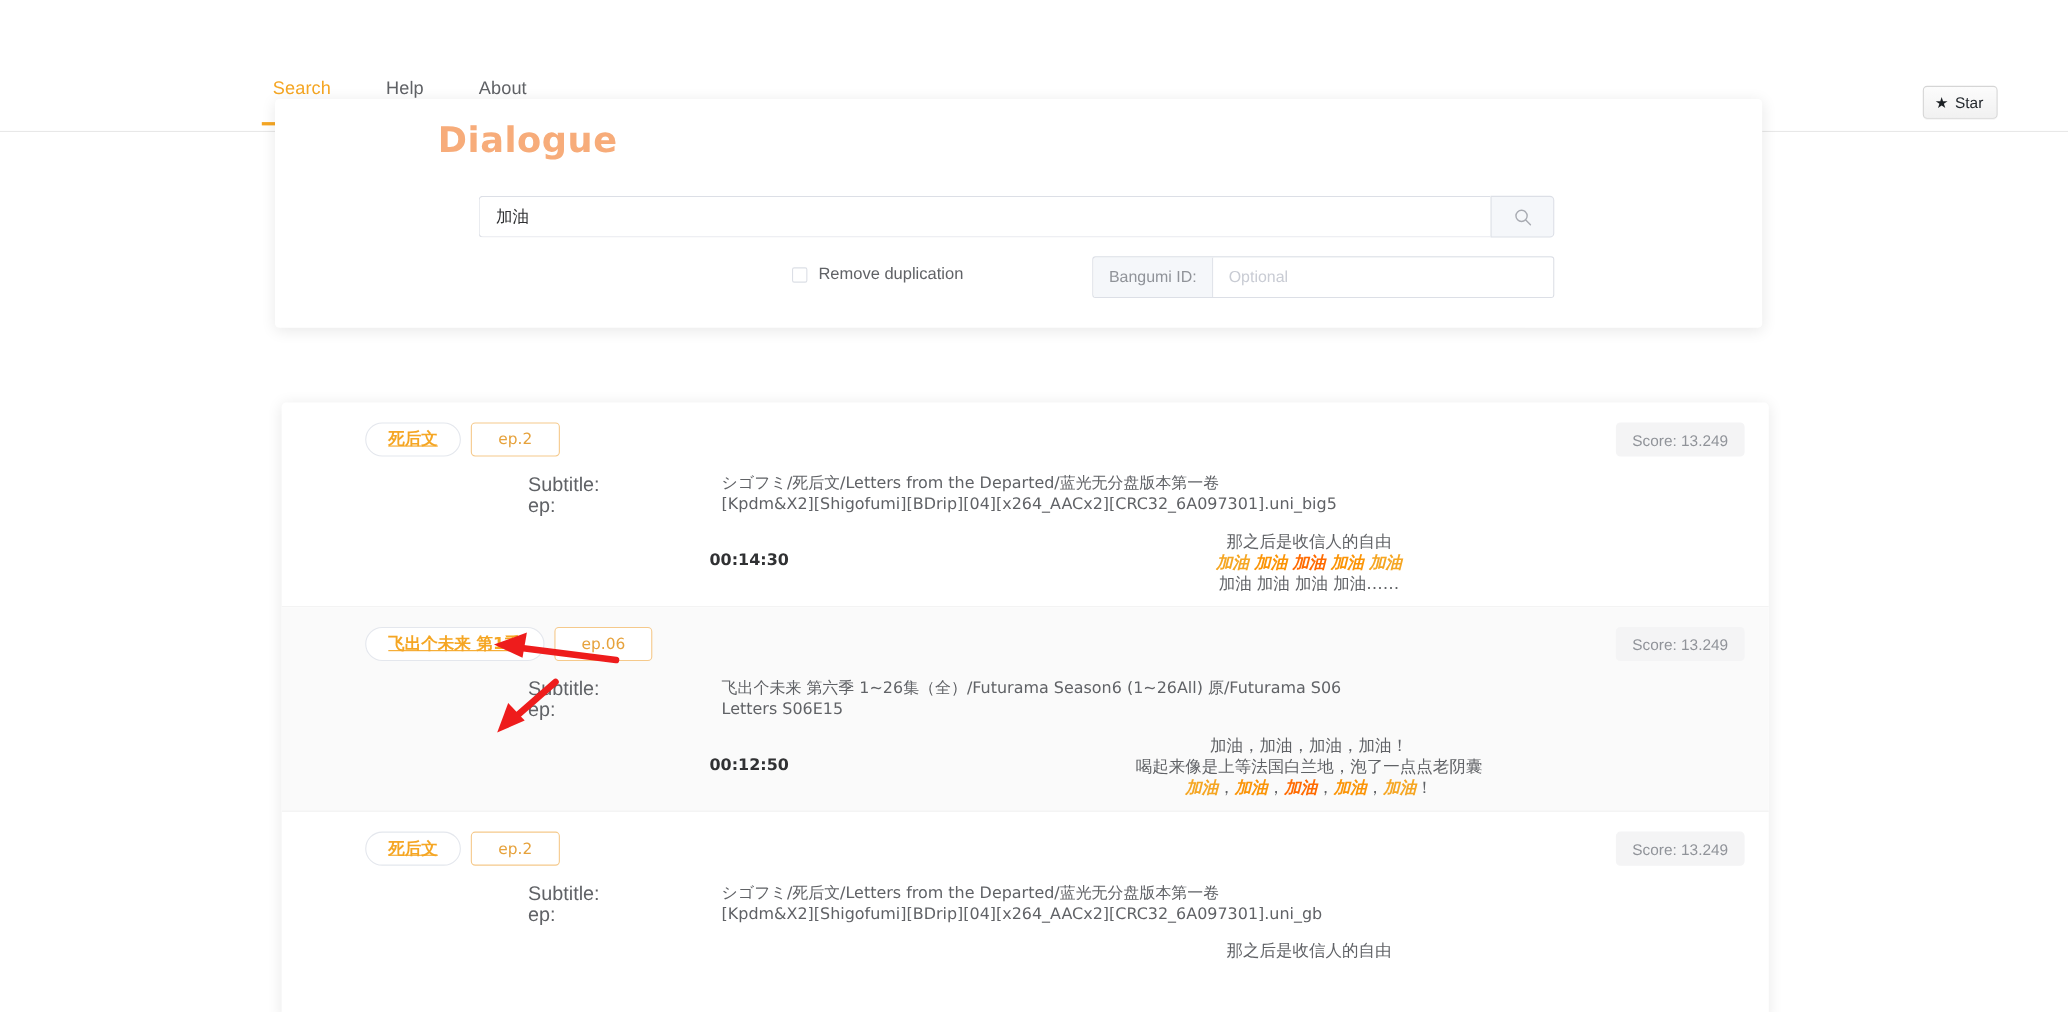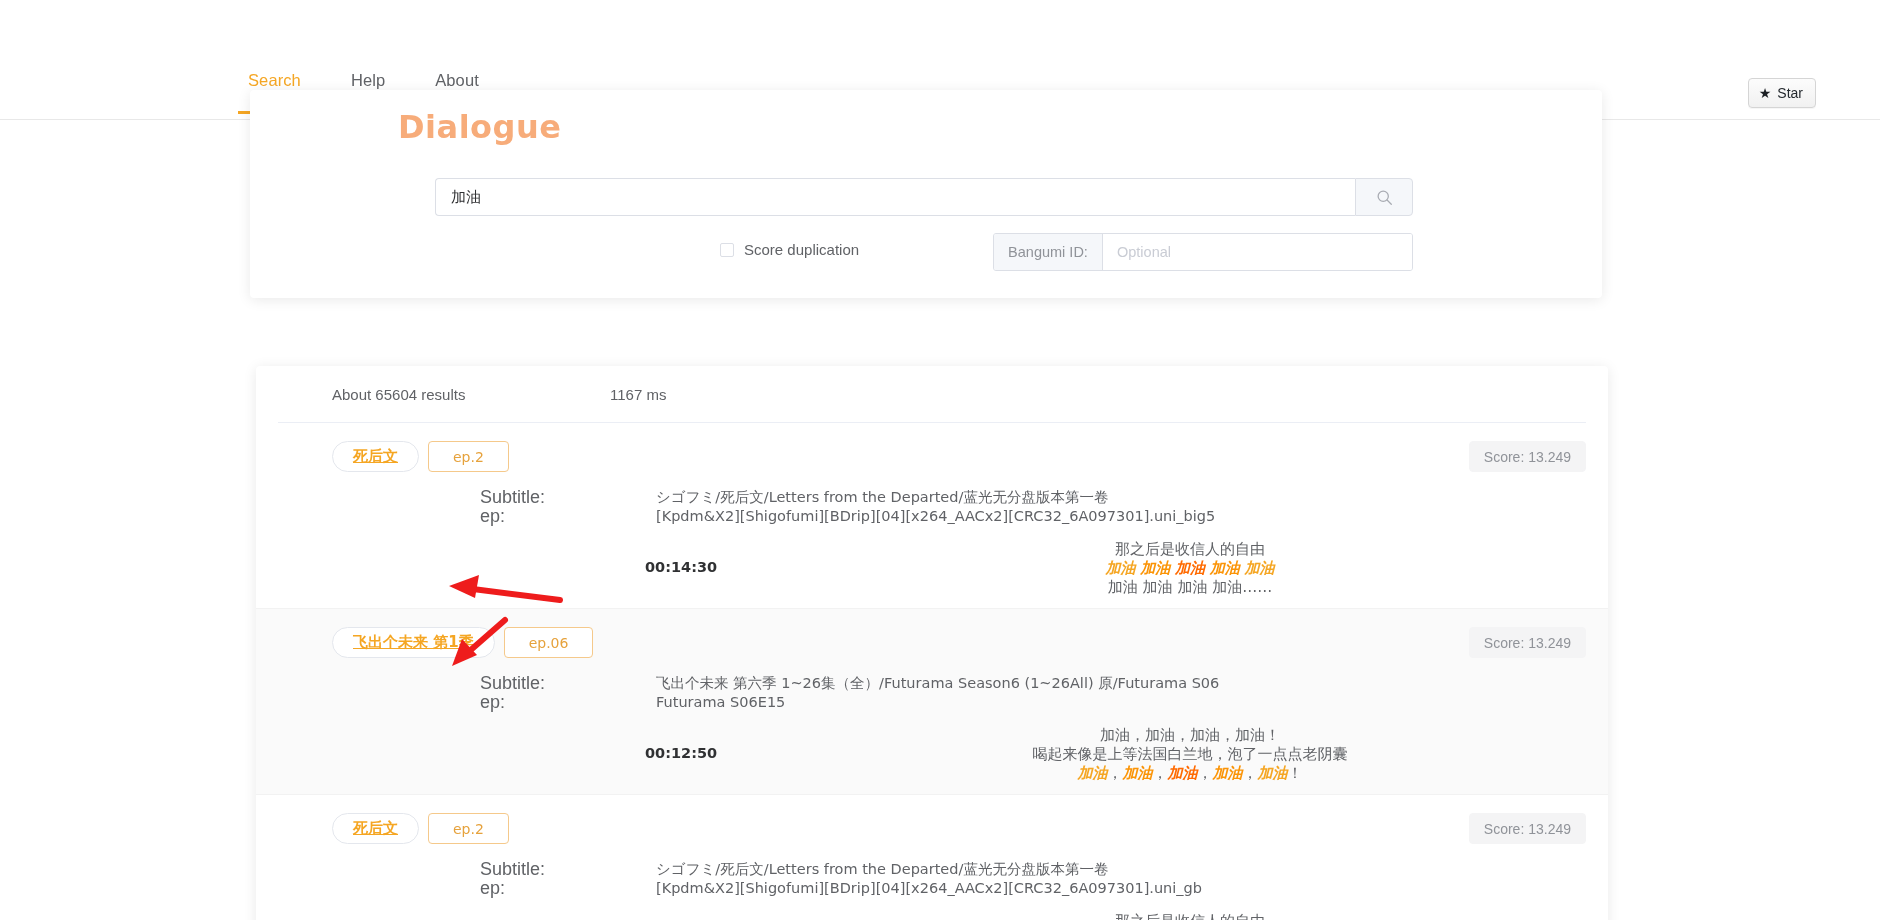--- a/index.html
+++ b/index.html
@@ -383,34 +383,30 @@
         <svg width="17" height="17" viewBox="0 0 20 20" fill="none" aria-hidden="true">
           <circle cx="8.5" cy="8.5" r="6" stroke="#a8abb2" stroke-width="1.5"></circle>
           <line x1="13" y1="13" x2="18" y2="18" stroke="#a8abb2" stroke-width="1.5" stroke-linecap="round"></line>
         </svg>
       </div>
     </div>
 
     <div class="filter-row">
       <label class="dup-wrap">
         <span class="cbox"></span>
-        <span class="dup-label">Score duplication</span>
+        <span class="dup-label">Remove duplication</span>
       </label>
       <div class="bangumi-group">
         <div class="bangumi-prepend">Bangumi ID:</div>
         <input class="bangumi-input" type="text" placeholder="Optional" style="">
       </div>
     </div>
   </div>
 
   <div class="results-card">
-    <div class="results-head">
-      <div class="res-count">About 65604 results</div>
-      <div class="res-time">1167 ms</div>
-    </div>
     <div id="results-list">
         <div class="result-item">
           <div class="tag-row"><span class="title-pill">
               <span class="title-link">死后文</span>
             </span><span class="ep-tag">ep.2</span><span class="score-badge">Score: 13.249</span></div>
           <div class="meta-grid">
             <span class="meta-label l1">Subtitle:</span>
             <span class="meta-label l2">ep:</span>
             <span class="meta-value l1">シゴフミ/死后文/Letters from the Departed/蓝光无分盘版本第一卷</span>
             <span class="meta-value l2">[Kpdm&amp;X2][Shigofumi][BDrip][04][x264_AACx2][CRC32_6A097301].uni_big5</span>
@@ -425,21 +421,21 @@
           </div>
         </div>
         <div class="result-item alt">
           <div class="tag-row"><span class="title-pill">
               <span class="title-link">飞出个未来 第1季</span>
             </span><span class="ep-tag">ep.06</span><span class="score-badge">Score: 13.249</span></div>
           <div class="meta-grid">
             <span class="meta-label l1">Subtitle:</span>
             <span class="meta-label l2">ep:</span>
             <span class="meta-value l1">飞出个未来 第六季 1~26集（全）/Futurama Season6 (1~26All) 原/Futurama S06</span>
-            <span class="meta-value l2">Futurama S06E15</span>
+            <span class="meta-value l2">Letters S06E15</span>
           </div>
           <div class="dlg-block">
             <div class="timestamp">00:12:50</div>
             <div class="dlg-lines">
               <div class="dlg-line">加油，加油，加油，加油！</div>
               <div class="dlg-line">喝起来像是上等法国白兰地，泡了一点点老阴囊</div>
               <div class="dlg-line hl"><em style="color: rgb(245, 166, 35);">加油</em>，<em style="color: rgb(251, 148, 6);">加油</em>，<em style="color: rgb(255, 106, 0);">加油</em>，<em style="color: rgb(251, 148, 6);">加油</em>，<em style="color: rgb(245, 166, 35);">加油</em>！</div>
             </div>
           </div>
         </div>

